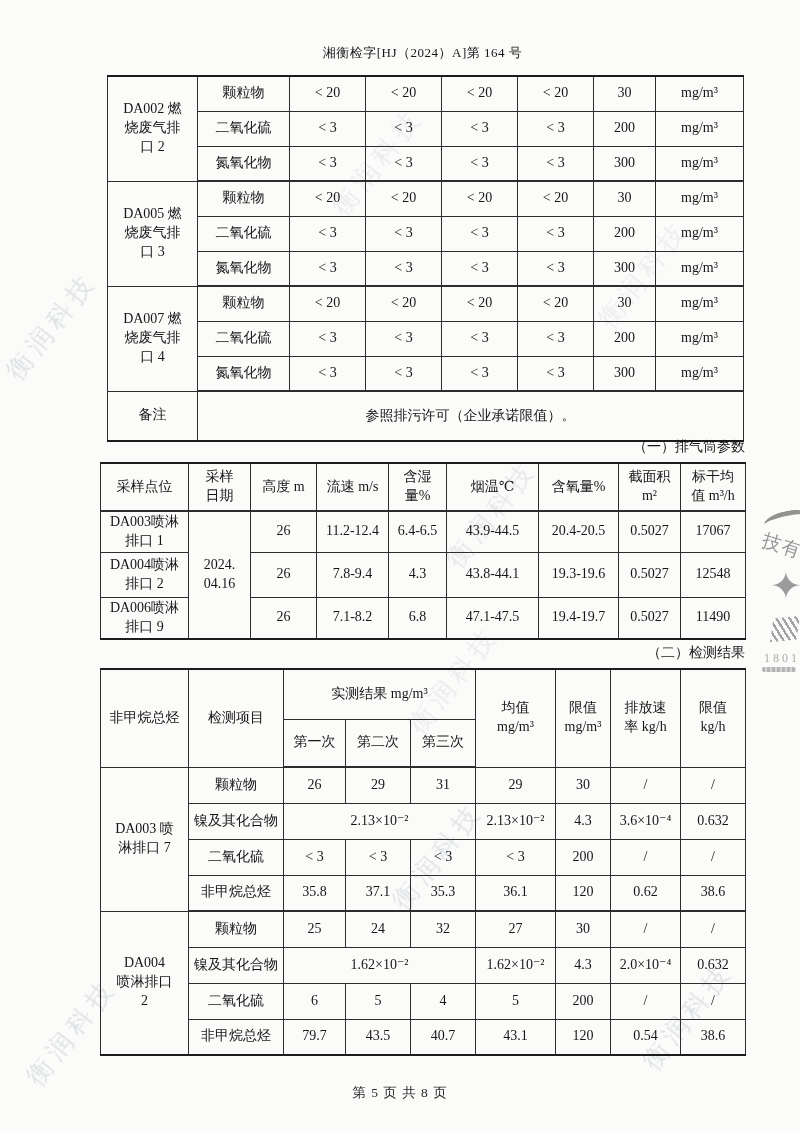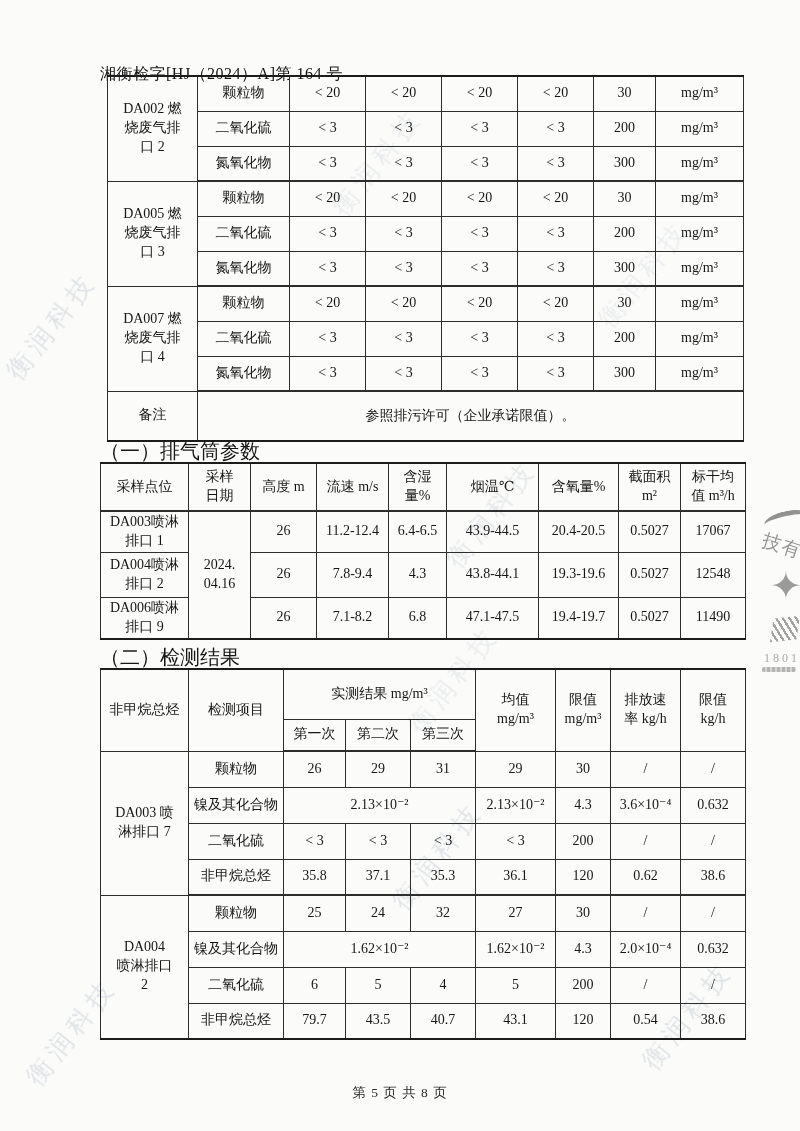--- a/index.html
+++ b/index.html
@@ -19,29 +19,29 @@
   .wm1{left:26px;  top:352px;}
   .wm2{left:352px; top:188px; opacity:0.2;}
   .wm3{left:618px; top:300px; opacity:0.18;}
   .wm4{left:466px; top:540px; opacity:0.26;}
   .wm5{left:428px; top:706px; opacity:0.2;}
   .wm6{left:412px; top:882px; opacity:0.3;}
   .wm7{left:46px;  top:1058px;}
   .wm8{left:662px; top:1042px;}
   
   .ref-no {
-    position:absolute; top:64px; left:100px; width:645px;
-    text-align:left; font-size:16px; letter-spacing:0.5px;
+    position:absolute; top:44px; left:100px; width:645px;
+    text-align:center; font-size:13px; letter-spacing:0.5px;
   }
   .page-footer {
     position:absolute; top:1084px; left:0; width:100%;
     text-align:center; font-size:13.5px; letter-spacing:1px; color:#2a2a2a;
   }
   
-  .sec-title { position:absolute; left:100px; width:645px; text-align:left; font-size:20px; }
+  .sec-title { position:absolute; left:100px; width:645px; text-align:right; font-size:14px; }
   .sec-1 { top:438px; }
   .sec-2 { top:644px; }
   
   table.doc {
     position:absolute; border-collapse:collapse; table-layout:fixed;
     border-top:2.5px solid #1c1c1c; border-bottom:2.5px solid #1c1c1c;
   }
   table.doc td {
     border:1px solid #2d2d2d; text-align:center; vertical-align:middle;
     font-size:14px; line-height:1.35; padding:1px 3px; white-space:pre-line;
@@ -49,21 +49,21 @@
   }
   .t1 { left:107px; top:75px;  width:636px; }
   .t2 { left:100px; top:462px; width:645px; }
   .t3 { left:100px; top:668px; width:645px; }
   tr.r35 td { height:35px; }
   tr.r33 td { height:50px; }
   tr.r48 td { height:48px; }
   tr.r41 td { height:41px; }
   tr.r45 td { height:45px; }
   tr.r36 td { height:36px; }
-  tr.r32 td { height:32px; }
+  tr.r32 td { height:48px; }
   tr.gsep td { border-bottom-width:2px; }
   tr.hsep td { border-bottom-width:2px; }
   td.left { text-align:left; padding-left:9px; }
   
   .stamp {
     position:absolute; right:-6px; top:505px; width:52px; height:200px;
     color:#6e6e6e; opacity:0.72; filter:blur(0.3px); pointer-events:none;
   }
   .stamp-arc {
     position:absolute; top:6px; left:10px; width:46px; height:18px;

